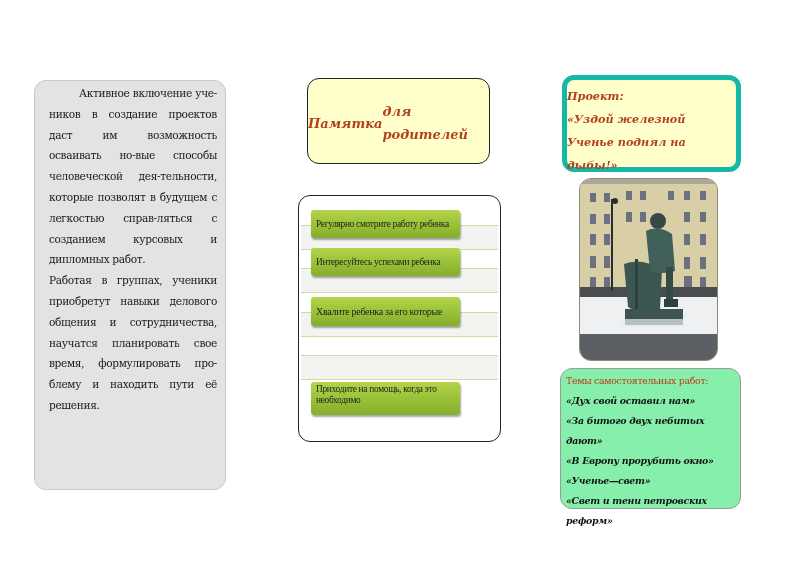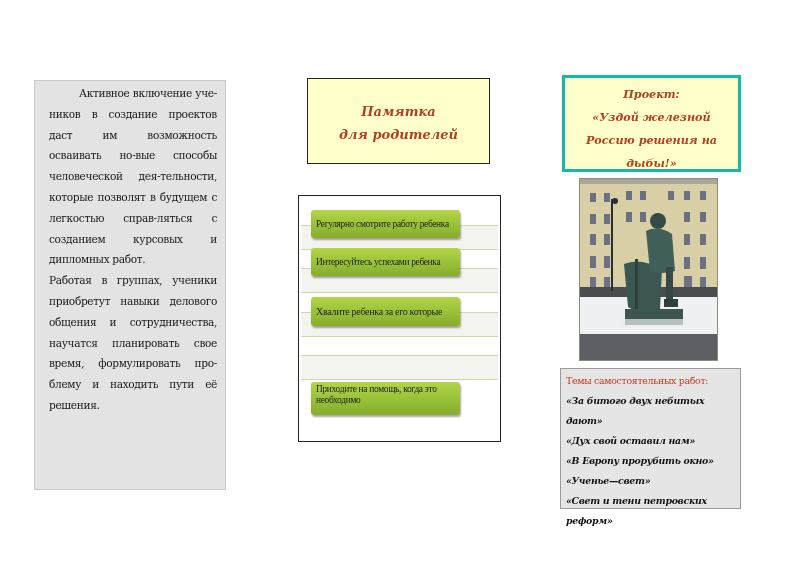--- a/index.html
+++ b/index.html
@@ -1,40 +1,40 @@
 <!DOCTYPE html>
 <html><head>
 <meta charset="utf-8">
 <style>
   html, body { margin: 0; padding: 0; }
   body {
     width: 800px; height: 566px; background: #ffffff; position: relative; overflow: hidden;
     font-family: "DejaVu Serif", "Liberation Serif", serif;
   }
-  .abs { position: absolute; box-sizing: border-box; }
+  .abs { position: absolute; box-sizing: border-box; border-radius: 12px; }
 
   
   .left-panel {
     left: 34px; top: 80px; width: 192px; height: 410px;
     background: #e3e3e3; border: 1px solid #c8c8c8;
     padding: 2px 8px 0 14px;
     color: #1a1a1a;
   }
   .left-panel p {
     margin: 0; font-size: 10.6px; line-height: 20.8px;
     text-align: justify; text-align-last: left;
     font-family: "DejaVu Serif", serif; letter-spacing: -0.35px;
   }
   .left-panel p.indent { text-indent: 30px; }
 
   
   .memo-box {
     left: 307px; top: 78px; width: 183px; height: 86px;
     background: #ffffcc; border: 1px solid #222;
-    display: flex; flex-direction: column; align-items: center; justify-content: center;
+    display: flex; flex-direction: row; align-items: center; justify-content: center;
     color: #b3401f; font-style: italic; font-weight: bold;
     font-family: "DejaVu Serif", serif; font-size: 13px; line-height: 23px;
     padding-top: 4px;
   }
 
   
   .diagram {
     left: 298px; top: 195px; width: 203px; height: 247px;
     background: #ffffff; border: 1.5px solid #222;
   }
@@ -50,36 +50,36 @@
     box-shadow: 1px 2px 2px rgba(0,0,0,0.35);
     color: #1f1f1f;
     font-family: "Liberation Serif", serif; font-size: 9.4px; line-height: 11px;
     padding: 0 5px; display: flex; align-items: center;
     letter-spacing: -0.3px;
   }
 
   
   .project-box {
     left: 562px; top: 75px; width: 179px; height: 97px;
-    background: #ffffcc; border: 3px solid #14b8a6;
+    background: #ffffcc; border: 5px solid #14b8a6;
     color: #b3401f; font-style: italic; font-weight: bold;
     font-family: "DejaVu Serif", serif; font-size: 11.2px; line-height: 23px;
-    text-align: center; padding-top: 5px;
+    padding-top: 5px;
   }
 
   
   .photo {
     left: 579px; top: 178px; width: 139px; height: 183px;
     border: 1px solid #8b8b7a; overflow: hidden; background: #d7cfae;
   }
 
   
   .topics-box {
     left: 560px; top: 368px; width: 181px; height: 141px;
-    background: #e5e5e5; border: 1px solid #9a9a9a;
+    background: #86efac; border: 1px solid #9a9a9a;
     padding: 2px 4px 0 5px;
     font-family: "DejaVu Serif", serif; font-size: 9.4px; line-height: 20px;
     letter-spacing: -0.3px;
   }
   .topics-box .head { color: #c0391f; }
   .topics-box .item { color: #111; font-style: italic; font-weight: bold; }
 </style>
 </head>
 <body>
 
@@ -111,21 +111,21 @@
 
   <div class="band" style="top:159px;"></div>
   <div class="green-btn" style="top:144px;height:31px;align-items:flex-start;padding-top:2px;margin-top:42px;">
     <span>Приходите на помощь, когда это необходимо</span>
   </div>
 </div>
 
 <div class="abs project-box">
   <div>Проект:</div>
   <div>«Уздой железной</div>
-  <div>Россию решения на дыбы!»</div>
+  <div>Ученье поднял на дыбы!»</div>
 </div>
 
 <div class="abs photo">
   <svg width="139" height="183" viewBox="0 0 139 183">
 
     <rect x="0" y="0" width="139" height="118" fill="#d9cfa6"></rect>
     <rect x="0" y="0" width="139" height="5" fill="#a9a79a"></rect>
     <g fill="#6b7180">
       <rect x="10" y="14" width="6" height="9"></rect>
         <rect x="24" y="14" width="6" height="9"></rect>
@@ -169,18 +169,18 @@
 
     <circle cx="78" cy="42" r="8" fill="#354a46"></circle>
     <path d="M66,52 Q78,46 92,55 L95,92 Q82,96 70,92 Z" fill="#41605a"></path>
     <rect x="86" y="88" width="7" height="36" fill="#354a46"></rect>
     <rect x="84" y="120" width="14" height="8" fill="#2e403c"></rect>
   </svg>
 </div>
 
 <div class="abs topics-box">
   <div class="head">Темы самостоятельных работ:</div>
+  <div class="item">«Дух свой оставил нам»</div>
   <div class="item">«За битого двух небитых дают»</div>
-  <div class="item">«Дух свой оставил нам»</div>
   <div class="item">«В Европу прорубить окно»</div>
   <div class="item">«Ученье—свет»</div>
   <div class="item">«Свет и тени петровских реформ»</div>
 </div>
 
 </body></html>

